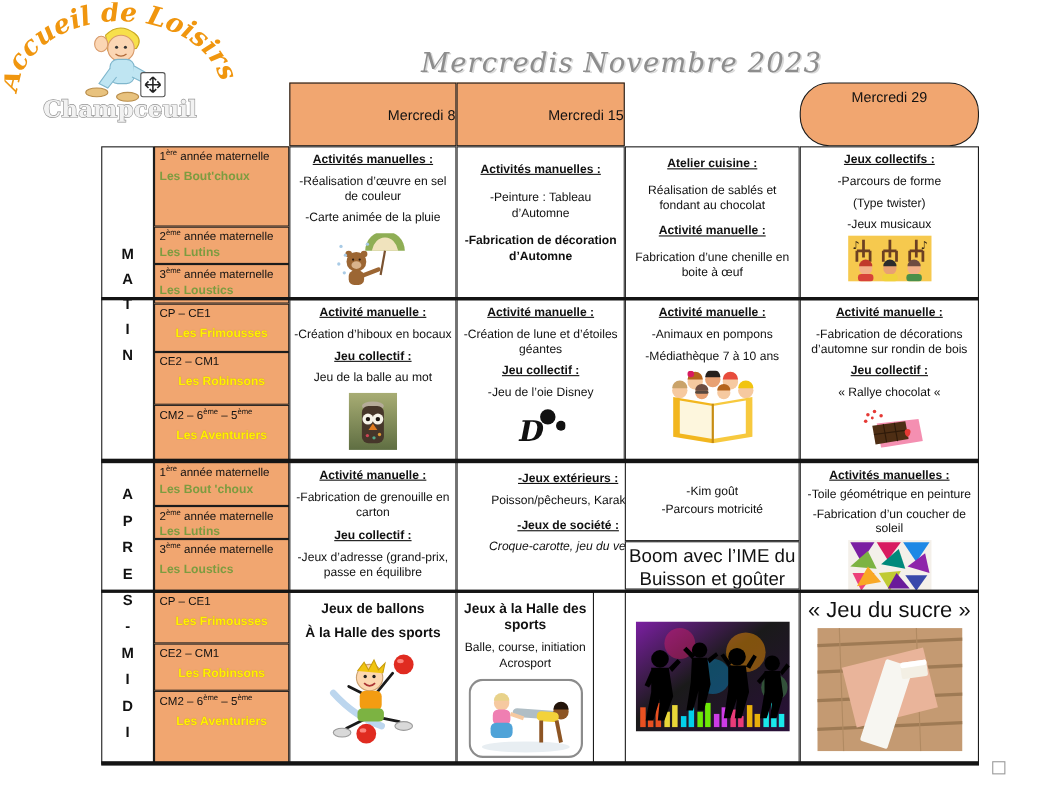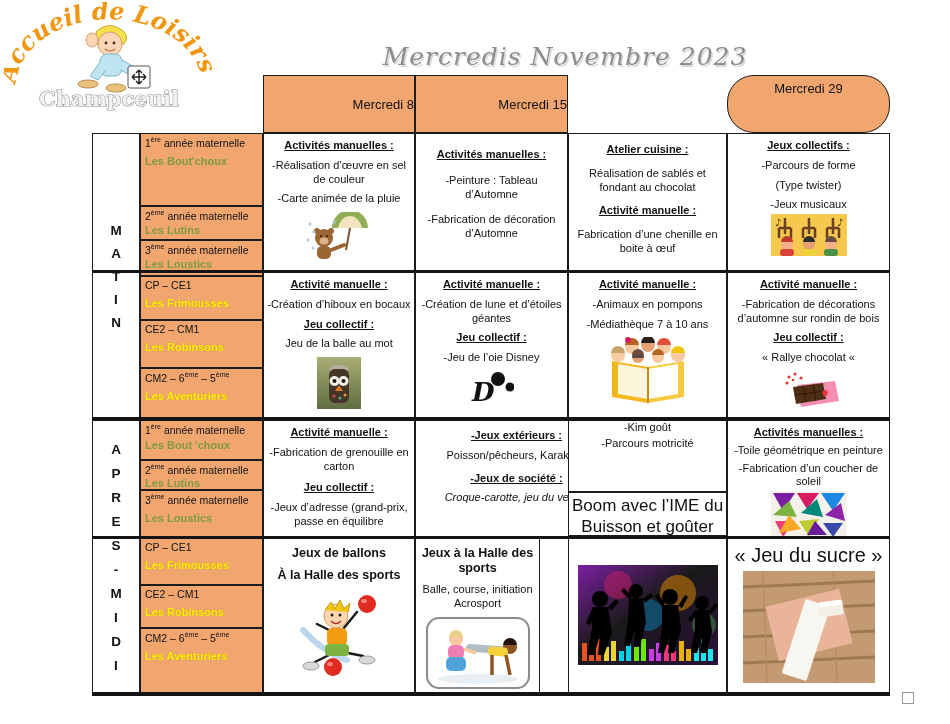--- a/index.html
+++ b/index.html
@@ -18,21 +18,21 @@
 
   .vcell{display:flex;align-items:center;justify-content:center;font-weight:bold;font-size:13.5px;
          white-space:pre-line;text-align:center;}
   .lh24{line-height:23px;} .lh25{line-height:24px;}
 
   .gcell{padding:2px 4px;text-align:left;}
   .glabel{font-size:10.5px;color:#111;}
   .glabel sup{font-size:7px;}
   .gname{font-size:11px;font-weight:bold;margin-top:6px;}
   .green{color:#7D9C40;}
-  .yellow{color:#FFF200;text-shadow:0 0 1px rgba(150,90,0,.55);}
+  .yellow{color:#FFF200;text-shadow:0 0 1px rgba(150,90,0,.55);text-align:center;}
 
   .h{font-weight:bold;text-decoration:underline;font-size:11px;margin:5px 2px 2px;line-height:1.25;}
   .p{font-size:11px;margin:6px 2px;line-height:1.25;}
   .b{font-weight:bold;font-size:12.5px;margin:7px 2px;line-height:1.2;}
   .big17{font-size:17px;line-height:1.25;margin-top:2px;}
   .big20{font-size:20px;margin:5px 0 4px;}
   .img{display:block;margin:2px auto 0;}
 
   .thick{position:absolute;background:#141414;left:92px;width:798px;}
 
@@ -169,21 +169,21 @@
           <circle cx="4" cy="28" r="1.5" fill="#a9cbe6"></circle>
           <circle cx="9" cy="36" r="1.5" fill="#a9cbe6"></circle>
           <circle cx="30" cy="10" r="1.5" fill="#a9cbe6"></circle>
         </g>
     </svg>
   </div>
 
   <div class="cell" style="left:415px;top:133px;width:153px;height:139px;">
     <div class="h" style="margin-top:14px;">Activités manuelles :</div>
     <div class="p" style="margin-top:12px;">-Peinture : Tableau d’Automne</div>
-    <div class="p" style="margin-top:12px;">-Fabrication de décoration d’Automne</div>
+    <div class="p" style="margin-top:12px;font-weight:bold;">-Fabrication de décoration d’Automne</div>
   </div>
 
   <div class="cell" style="left:568px;top:133px;width:159px;height:139px;">
     <div class="h" style="margin-top:9px;">Atelier cuisine :</div>
     <div class="p" style="margin-top:10px;">Réalisation de sablés et fondant au chocolat</div>
     <div class="h" style="margin-top:10px;">Activité manuelle :</div>
     <div class="p" style="margin-top:10px;">Fabrication d’une chenille en boite à œuf</div>
   </div>
 
   <div class="cell" style="left:727px;top:133px;width:163px;height:139px;">
@@ -313,21 +313,21 @@
   </div>
 
   <div class="cell" style="left:415px;top:420px;width:183px;height:118px;padding-left:20px;">
     <div class="h" style="margin-top:8px;">-Jeux extérieurs :</div>
     <div class="p">Poisson/pêcheurs, Karakaka</div>
     <div class="h" style="margin-top:9px;">-Jeux de société :</div>
     <div class="p" style="font-style:italic;">Croque-carotte, jeu du verger</div>
   </div>
 
   <div class="cell" style="left:568px;top:420px;width:159px;height:72px;">
-    <div class="p" style="margin-top:0;margin-bottom:2px;">-Kim goût</div>
+    <div class="p" style="margin-top:20px;margin-bottom:2px;">-Kim goût</div>
     <div class="p" style="margin-top:2px;">-Parcours motricité</div>
   </div>
   <div class="cell" style="left:568px;top:492px;width:159px;height:44px;">
     <div class="big17">Boom avec l’IME du Buisson et goûter</div>
   </div>
 
   <div class="cell" style="left:727px;top:420px;width:163px;height:118px;">
     <div class="h">Activités manuelles :</div>
     <div class="p" style="margin:4px 2px;">-Toile géométrique en peinture</div>
     <div class="p" style="margin:2px 2px 2px;">-Fabrication d’un coucher de soleil</div>

